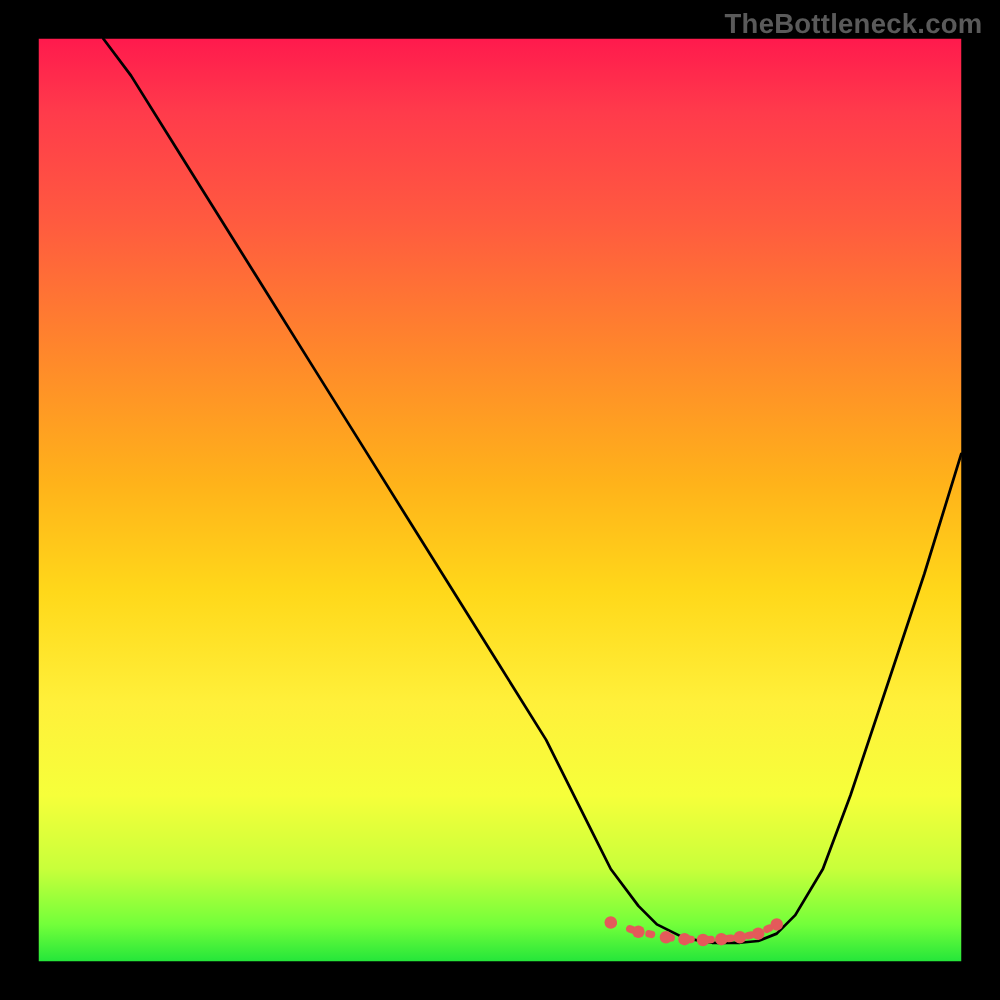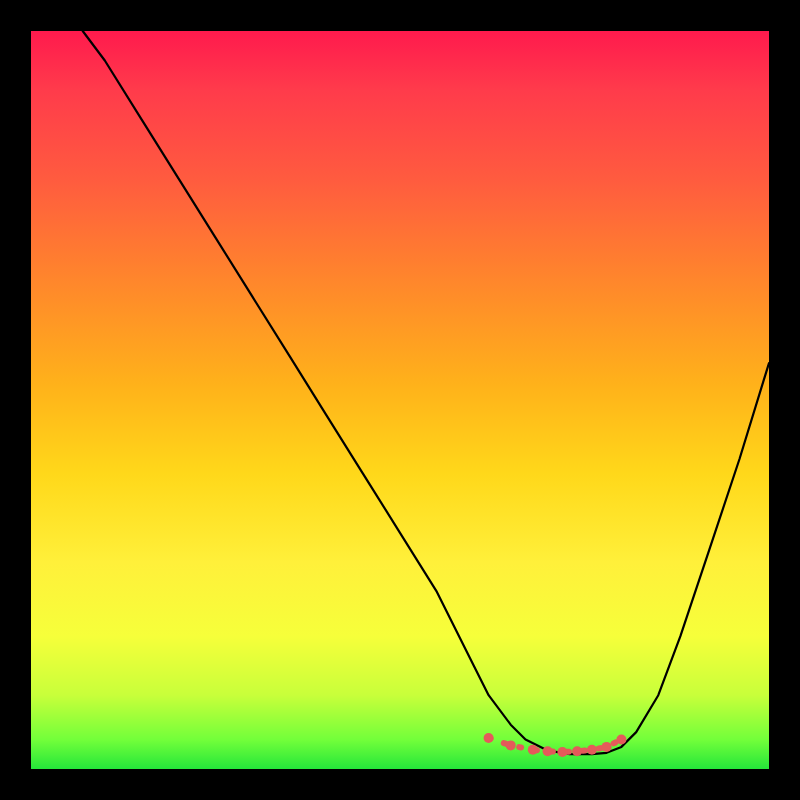--- a/index.html
+++ b/index.html
@@ -55,20 +55,21 @@
     top: 0;
     width: 738px;
     height: 738px;
     overflow: visible;
   }
 </style>
 </head>
 <body>
 
 <div class="frame">
+  <div class="watermark">TheBottleneck.com</div>
 
   <div class="plot-area">
     <svg class="curve" viewBox="0 0 738 738">
       <g>
         <path id="curve-path" fill="none" stroke="#000000" stroke-width="2.2" stroke-linecap="round" stroke-linejoin="round" d="M51.7 0.0 L73.8 29.5 L110.7 88.6 L147.6 147.6 L184.5 206.6 L221.4 265.7 L258.3 324.7 L295.2 383.8 L332.1 442.8 L369.0 501.8 L405.9 560.9 L442.8 634.7 L457.6 664.2 L479.7 693.7 L494.5 708.5 L516.6 719.5 L538.7 723.2 L560.9 723.2 L575.6 721.8 L590.4 715.9 L605.2 701.1 L627.3 664.2 L649.4 605.2 L679.0 516.6 L708.5 428.0 L738.0 332.1"></path>
       </g>
       <g id="marker-group">
           <path d="M457.6 707.0 L479.7 714.4 L501.8 718.8 L516.6 720.3 L531.4 721.0 L546.1 720.3 L560.9 718.8 L575.6 715.9 L590.4 708.5" fill="none" stroke="#e45a5a" stroke-width="6" stroke-linecap="round" stroke-dasharray="2 14"></path>
           <circle cx="457.6" cy="707.0" r="5" fill="#e45a5a"></circle>
           <circle cx="479.7" cy="714.4" r="5" fill="#e45a5a"></circle>

